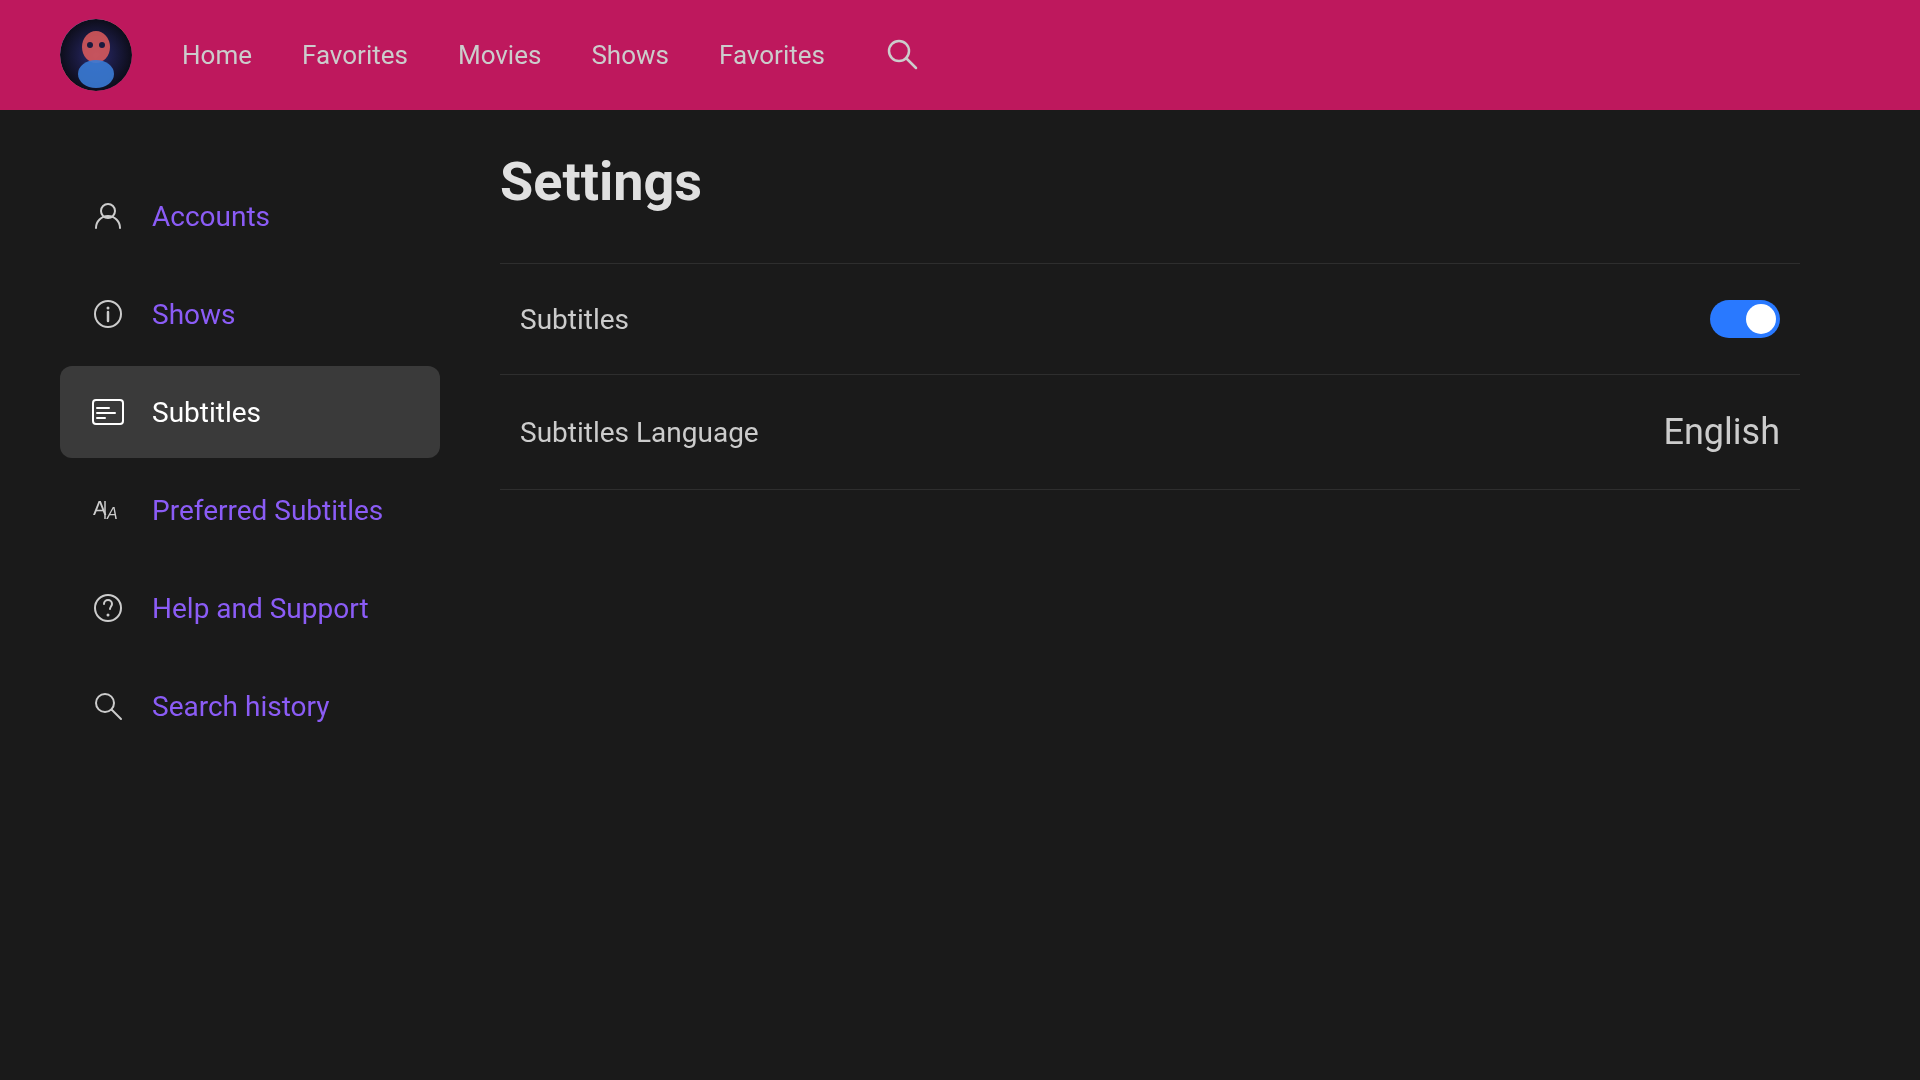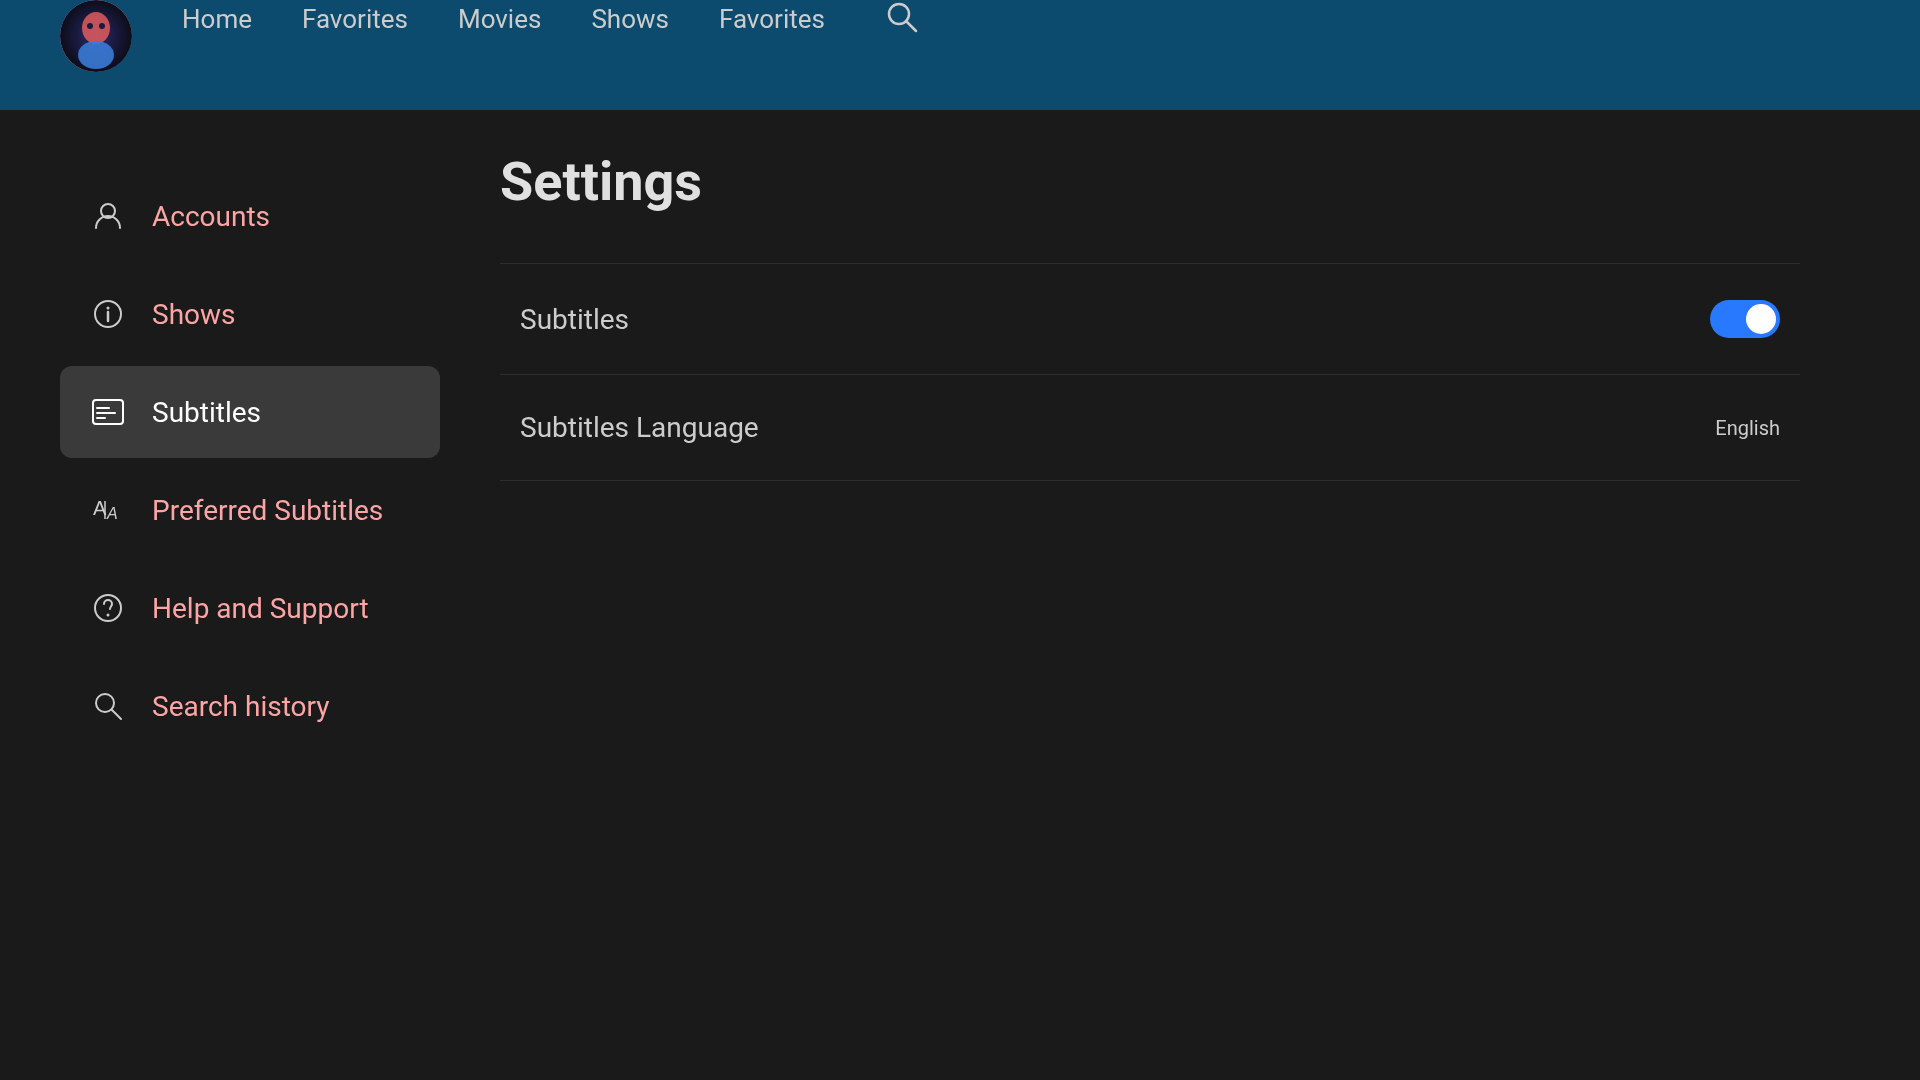--- a/index.html
+++ b/index.html
@@ -13,24 +13,24 @@
       height: 1080px;
       background-color: #1a1a1a;
       color: #e0e0e0;
       font-family: -apple-system, BlinkMacSystemFont, 'Segoe UI', Roboto, sans-serif;
       overflow: hidden;
     }
 
     
     .header {
       display: flex;
-      align-items: flex-start;
+      align-items: center;
       padding: 0 60px;
       height: 110px;
-      background-color: #0c4a6e;
+      background-color: #be185d;
     }
 
     .logo-avatar {
       width: 72px;
       height: 72px;
       border-radius: 50%;
       overflow: hidden;
       margin-right: 50px;
       flex-shrink: 0;
       background: linear-gradient(135deg, #3a7bd5, #e05c5c, #2a2a6e);
@@ -101,21 +101,21 @@
     }
 
     .sidebar-item {
       display: flex;
       align-items: center;
       gap: 26px;
       padding: 28px 30px;
       border-radius: 12px;
       cursor: pointer;
       font-size: 28px;
-      color: #fca5a5;
+      color: #8b5cf6;
       margin-bottom: 6px;
     }
 
     .sidebar-item.active {
       background-color: #3a3a3a;
       color: #ffffff;
     }
 
     .sidebar-icon {
       width: 36px;
@@ -150,21 +150,21 @@
     .settings-row:first-of-type {
       border-top: 1px solid #2e2e2e;
     }
 
     .settings-row-label {
       font-size: 28px;
       color: #cccccc;
     }
 
     .settings-row-value {
-      font-size: 20px;
+      font-size: 36px;
       color: #cccccc;
     }
 
     
     .toggle {
       position: relative;
       width: 70px;
       height: 38px;
       cursor: pointer;
     }

